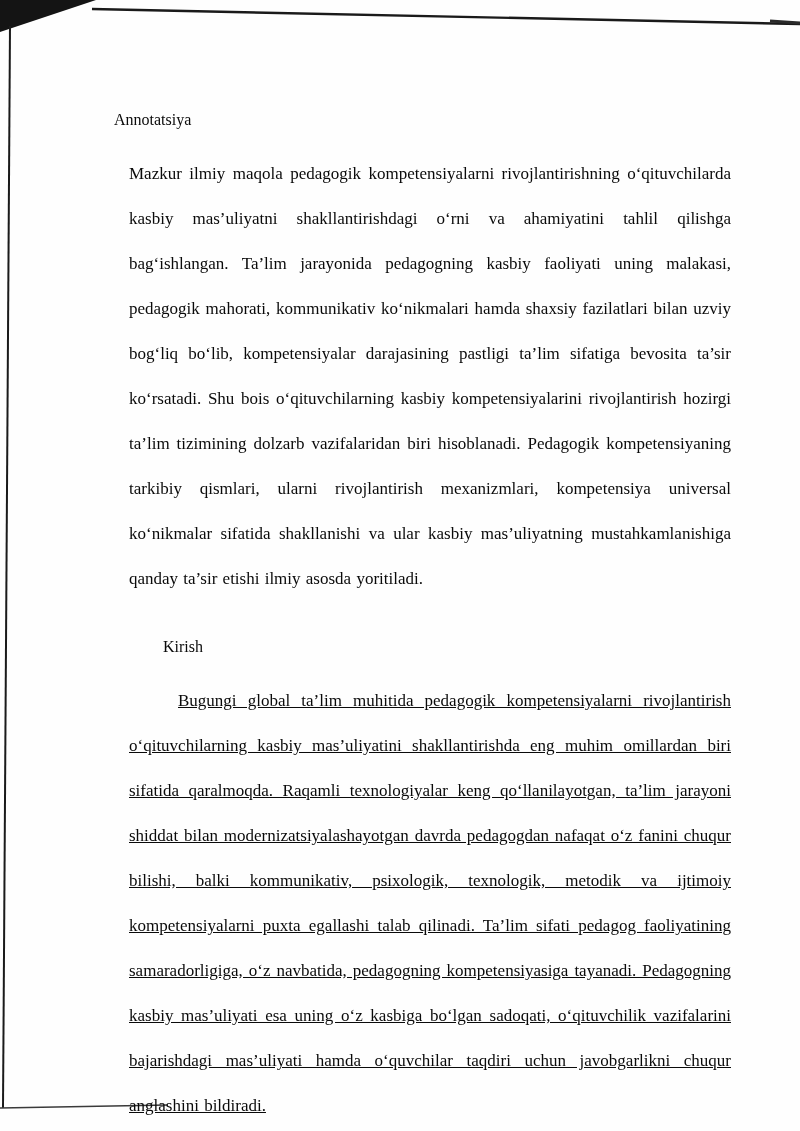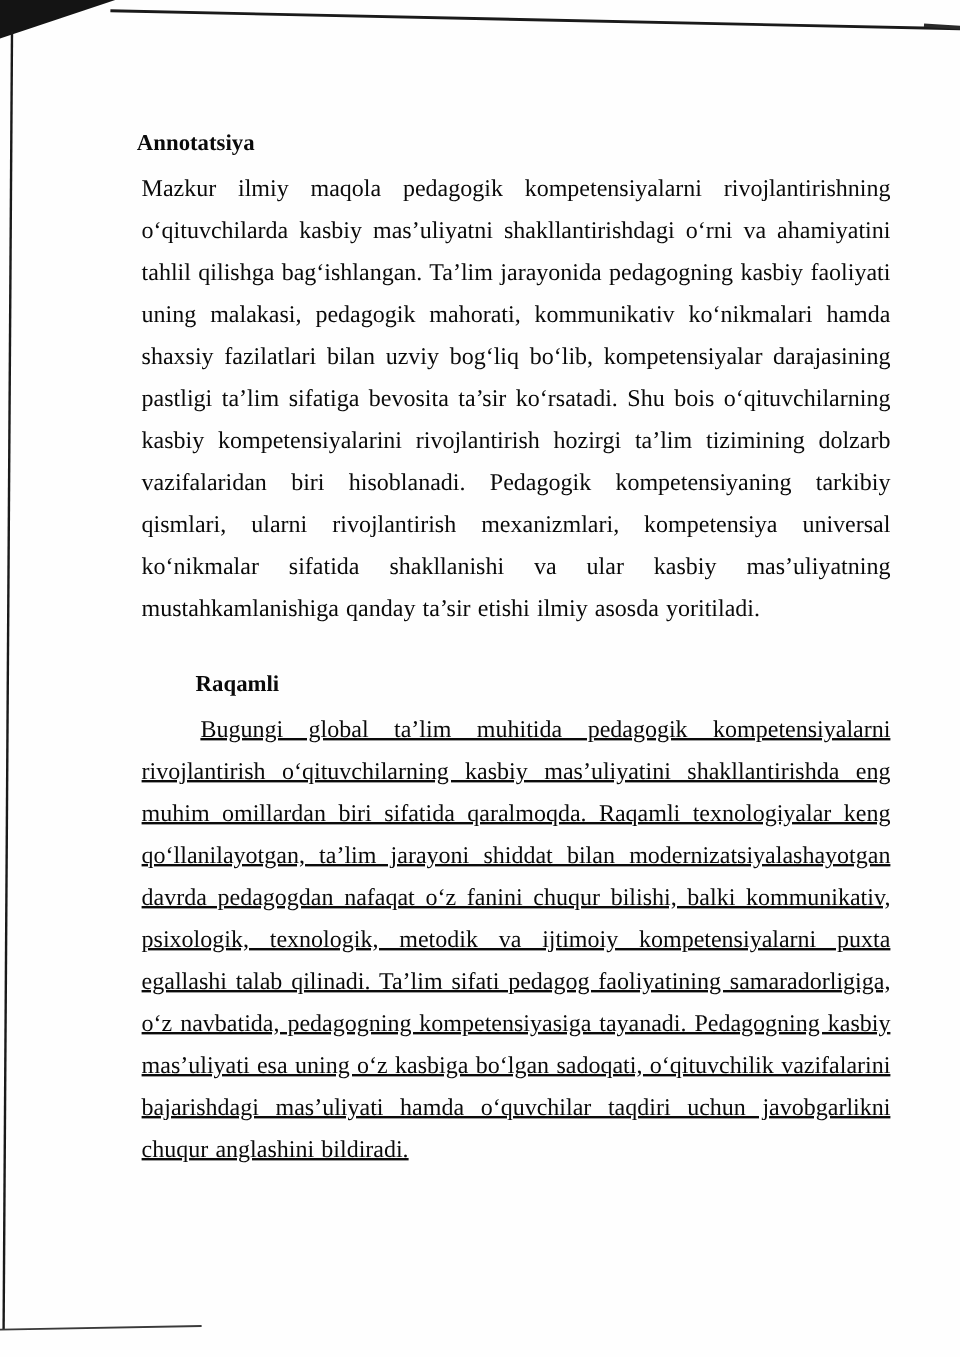--- a/index.html
+++ b/index.html
@@ -36,32 +36,32 @@
   }
   .doc-title {
     font-size: 16.5px;
     line-height: 33px;
     font-weight: bold;
     margin: 0;
     text-align: justify;
     word-spacing: 2px;
   }
   .heading {
-    font-size: 19px;
+    font-size: 16px;
     line-height: 33px;
-    font-weight: bold;
+    font-weight: normal;
     margin: 0;
   }
   .annot-heading {
     margin-top: 31px;
   }
   .para {
-    font-size: 20px;
-    line-height: 35px;
-    margin: 4px;
+    font-size: 17px;
+    line-height: 45px;
+    margin: 15px;
     text-align: justify;
     text-justify: inter-word;
     word-spacing: 1px;
   }
   .keywords-para b {
     font-weight: bold;
   }
   .kirish-heading {
     margin-top: 29px;
     text-indent: 49px;
@@ -85,18 +85,18 @@
   </svg>
 
   <div class="content">
 
 
     <h2 class="heading annot-heading">Annotatsiya</h2>
 
     <p class="para">Mazkur ilmiy maqola pedagogik kompetensiyalarni rivojlantirishning o‘qituvchilarda kasbiy mas’uliyatni shakllantirishdagi o‘rni va ahamiyatini tahlil qilishga bag‘ishlangan. Ta’lim jarayonida pedagogning kasbiy faoliyati uning malakasi, pedagogik mahorati, kommunikativ ko‘nikmalari hamda shaxsiy fazilatlari bilan uzviy bog‘liq bo‘lib, kompetensiyalar darajasining pastligi ta’lim sifatiga bevosita ta’sir ko‘rsatadi. Shu bois o‘qituvchilarning kasbiy kompetensiyalarini rivojlantirish hozirgi ta’lim tizimining dolzarb vazifalaridan biri hisoblanadi. Pedagogik kompetensiyaning tarkibiy qismlari, ularni rivojlantirish mexanizmlari, kompetensiya universal ko‘nikmalar sifatida shakllanishi va ular kasbiy mas’uliyatning mustahkamlanishiga qanday ta’sir etishi ilmiy asosda yoritiladi.</p>
 
 
-    <h2 class="heading kirish-heading">Raqamli</h2>
+    <h2 class="heading kirish-heading">Kirish</h2>
 
     <p class="para intro-para">Bugungi global ta’lim muhitida pedagogik kompetensiyalarni rivojlantirish o‘qituvchilarning kasbiy mas’uliyatini shakllantirishda eng muhim omillardan biri sifatida qaralmoqda. Raqamli texnologiyalar keng qo‘llanilayotgan, ta’lim jarayoni shiddat bilan modernizatsiyalashayotgan davrda pedagogdan nafaqat o‘z fanini chuqur bilishi, balki kommunikativ, psixologik, texnologik, metodik va ijtimoiy kompetensiyalarni puxta egallashi talab qilinadi. Ta’lim sifati pedagog faoliyatining samaradorligiga, o‘z navbatida, pedagogning kompetensiyasiga tayanadi. Pedagogning kasbiy mas’uliyati esa uning o‘z kasbiga bo‘lgan sadoqati, o‘qituvchilik vazifalarini bajarishdagi mas’uliyati hamda o‘quvchilar taqdiri uchun javobgarlikni chuqur anglashini bildiradi.</p>
 
   </div>
 </div>
 
 </body></html>

